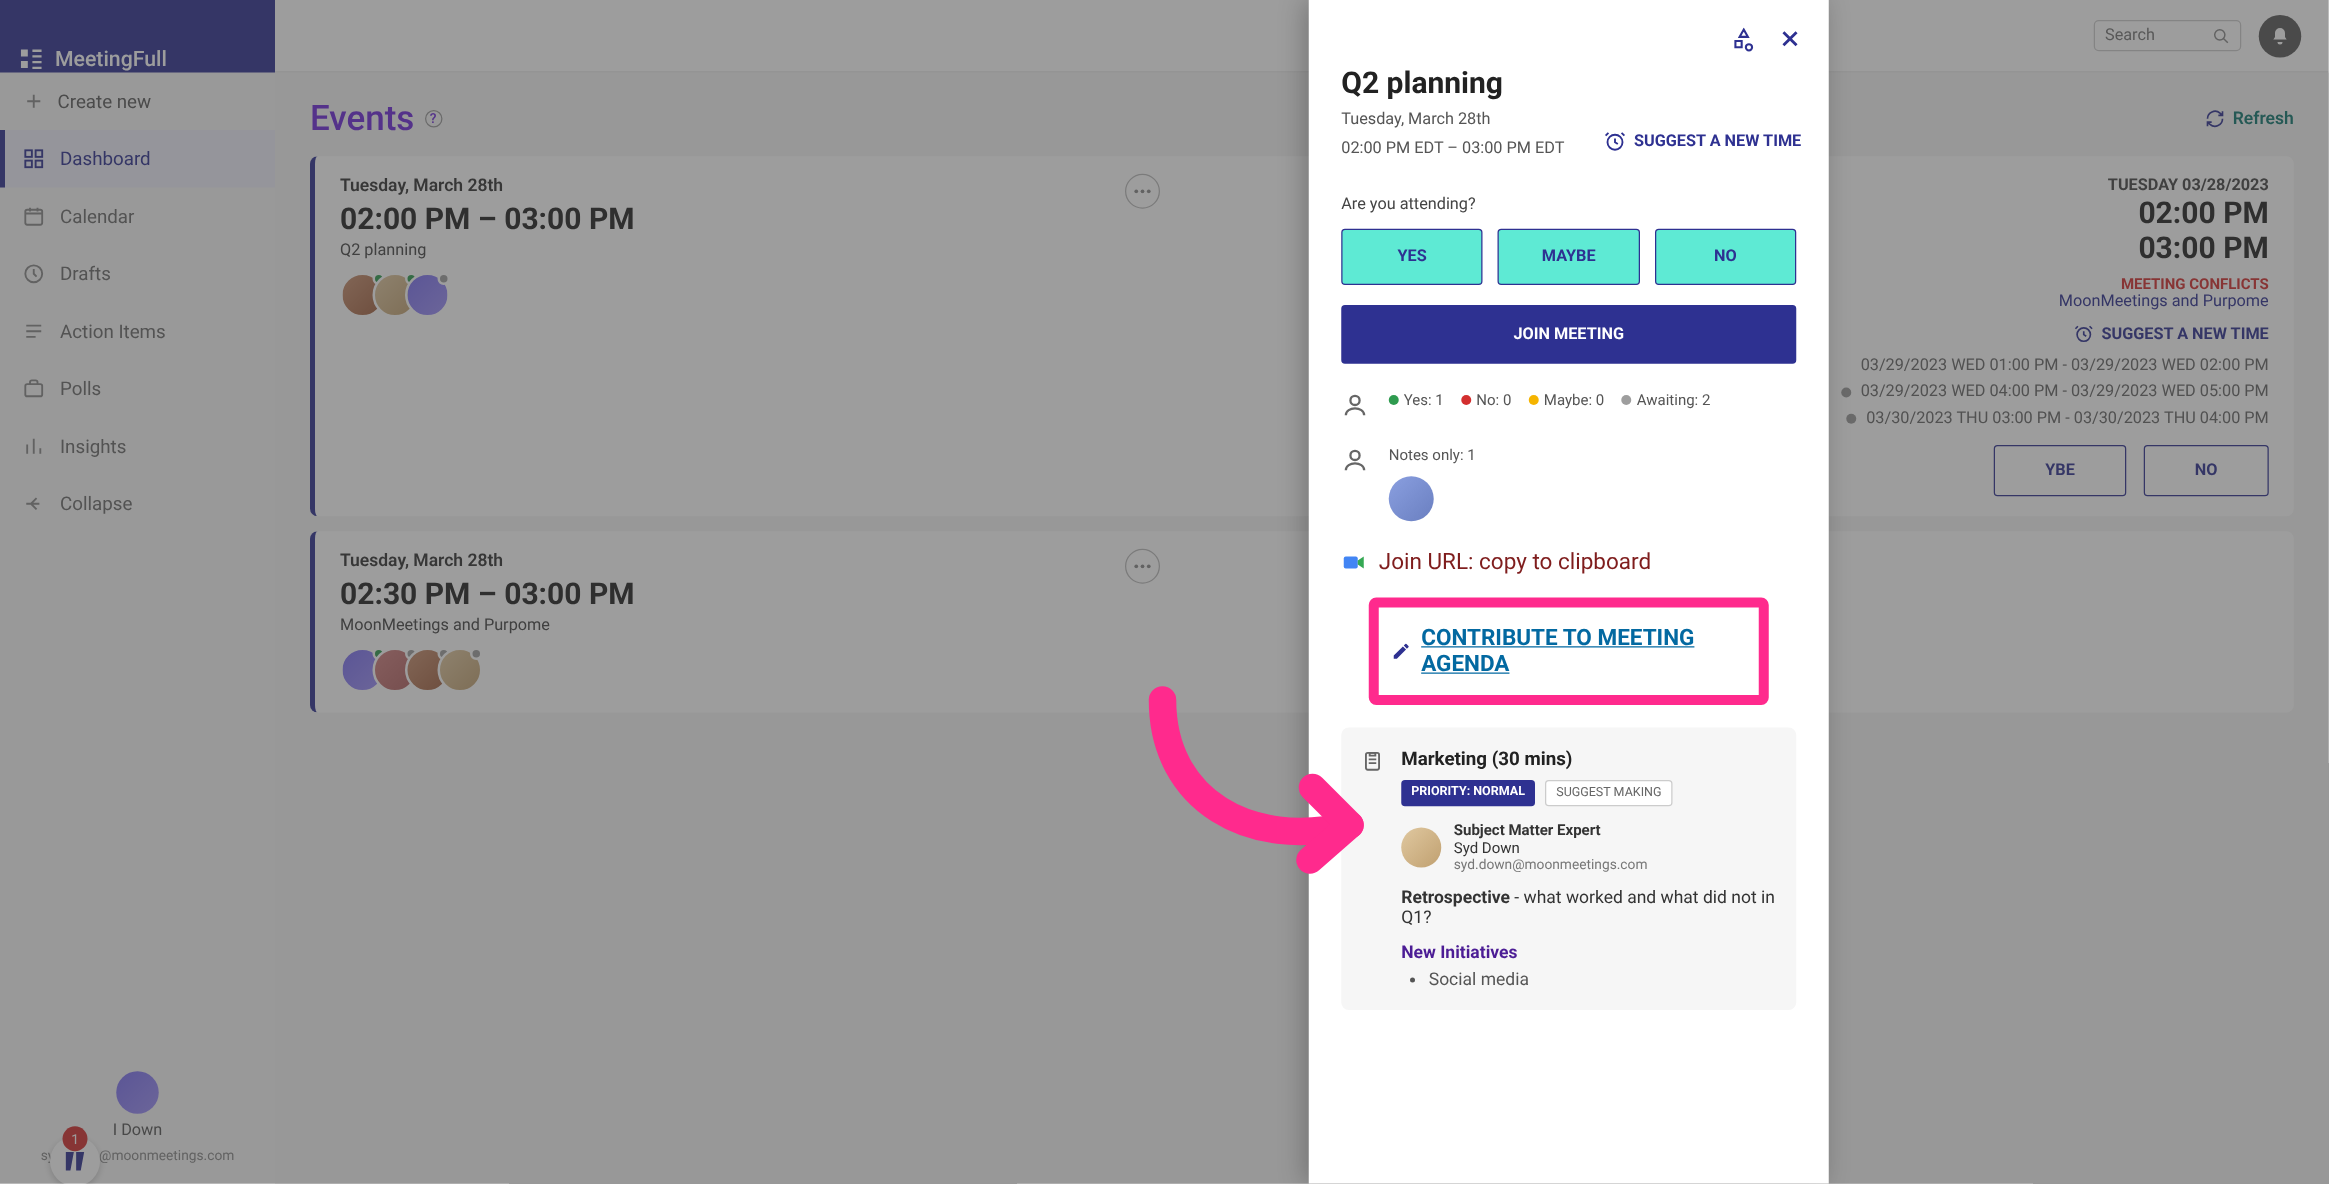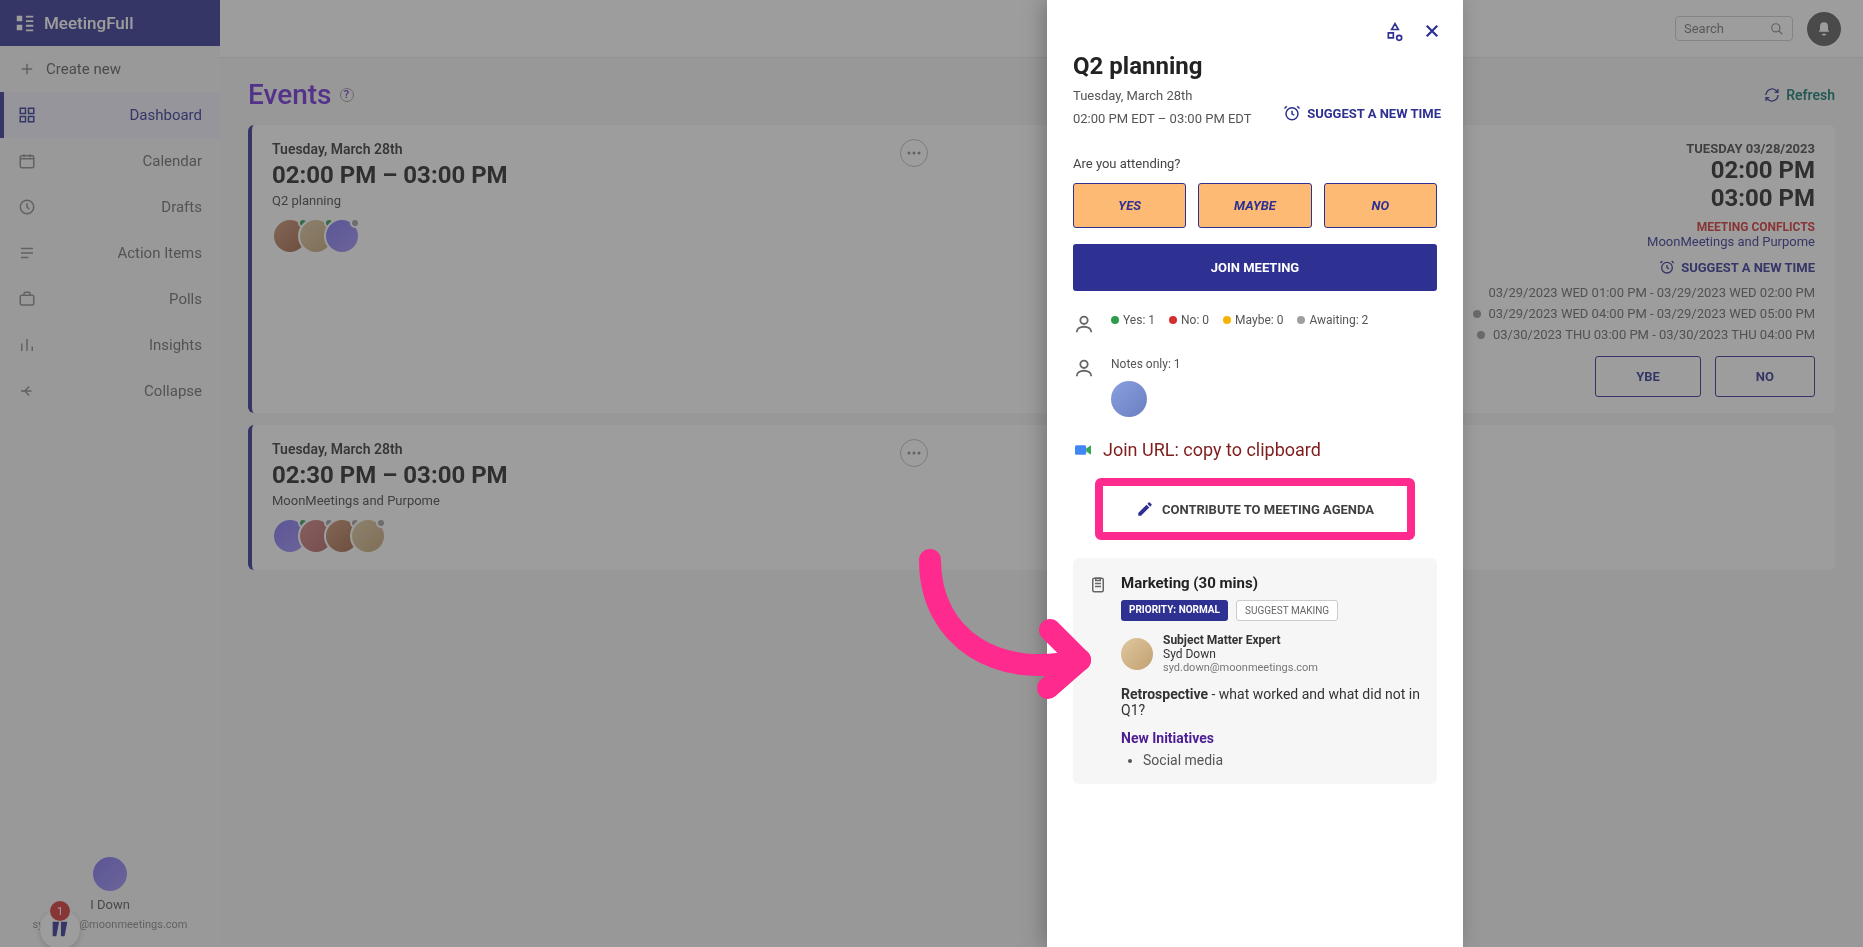--- a/index.html
+++ b/index.html
@@ -3,24 +3,24 @@
 <meta charset="utf-8">
 <style>
   * { box-sizing: border-box; margin: 0; padding: 0; font-family: -apple-system, BlinkMacSystemFont, "Segoe UI", Roboto, sans-serif; }
   body { background: #f5f5f5; width: 1863px; height: 947px; overflow: hidden; position: relative; }
   
   .overlay { position: absolute; inset: 0; background: rgba(60,60,60,0.5); z-index: 10; pointer-events: none; }
   
   .app { display: flex; width: 100%; height: 100%; }
   
   .sidebar { width: 220px; background: #f7f7f7; display: flex; flex-direction: column; }
-  .brand-bar { background: #2e3191; color: #fff; height: 46px; display: flex; align-items: center; padding: 0 14px; font-size: 17px; font-weight: 500; gap: 8px; }
+  .brand-bar { background: #2e3191; color: #fff; height: 58px; display: flex; align-items: flex-end; padding: 0 14px; font-size: 17px; font-weight: 500; gap: 8px; }
   .brand-logo { width: 22px; height: 22px; }
   .create-new { display: flex; align-items: center; gap: 10px; padding: 14px 18px; color: #5a5a5a; font-size: 15px; cursor: pointer; }
-  .nav-item { display: flex; align-items: center; gap: 12px; padding: 14px 18px; color: #6a6a6a; font-size: 15px; cursor: pointer; justify-content: space-between; }
+  .nav-item { display: flex; align-items: center; gap: 12px; padding: 14px 18px; color: #6a6a6a; font-size: 15px; cursor: pointer; }
   .nav-item.active { border-left: 4px solid #2e3191; color: #2e3191; background: #eeeefa; padding-left: 14px; }
   .nav-icon { width: 18px; height: 18px; flex-shrink: 0; }
   .spacer { flex: 1; }
   .user-footer { padding: 16px; display: flex; flex-direction: column; align-items: center; gap: 6px; color: #555; font-size: 13px; text-align: center; position: relative; }
   .user-avatar { width: 34px; height: 34px; border-radius: 50%; background: linear-gradient(135deg,#7a6ff0,#9c8ff7); }
   .badge-bubble { position: absolute; left: 50px; top: 60px; width: 20px; height: 20px; border-radius: 50%; background: #d32f2f; color:#fff; font-size: 11px; display:flex; align-items:center; justify-content:center; }
   .logo-bubble { position: absolute; left: 40px; top: 68px; width: 40px; height:40px; border-radius: 50%; background: #fff; display:flex; align-items:center; justify-content:center; box-shadow: 0 2px 6px rgba(0,0,0,.2); }
   
   .main { flex: 1; display: flex; flex-direction: column; }
   .topbar { height: 58px; background: #fff; display: flex; align-items: center; justify-content: flex-end; padding: 0 22px; gap: 14px; border-bottom: 1px solid #e6e6e6; }
@@ -61,37 +61,37 @@
   .rsvp-btn2 { border:1px solid #2e3191; color:#2e3191; background:#fff; padding:12px 40px; font-size:13px; font-weight:700; cursor:pointer; border-radius:3px; }
   
   
   .panel { position:absolute; top:0; right:400px; width:416px; height:100%; background:#fff; z-index:20; box-shadow: -4px 0 20px rgba(0,0,0,.25); padding:22px 26px; overflow:auto; }
   .panel-top-icons { position:absolute; top:22px; right:22px; display:flex; gap:18px; color:#2e3191; }
   .panel-title { font-size:24px; font-weight:700; color:#222; margin-top:30px; }
   .panel-sub { font-size:13px; color:#555; margin-top:8px; }
   .panel-suggest { position:absolute; top:104px; right:22px; display:flex; align-items:center; gap:6px; color:#2e3191; font-size:13px; font-weight:700; cursor:pointer; }
   .attend-q { font-size:13px; color:#444; margin-top:30px; }
   .rsvp-row { display:flex; gap:12px; margin-top:12px; }
-  .rsvp-btn { flex:1; border:1px solid #2e3191; color:#2e3191; background:#fdba74; padding:14px 0; font-size:13px; font-weight:700; cursor:pointer; border-radius:3px;font-style:italic; }
+  .rsvp-btn { flex:1; border:1px solid #2e3191; color:#2e3191; background:#5eead4; padding:14px 0; font-size:13px; font-weight:700; cursor:pointer; border-radius:3px; }
   .join-btn { width:100%; background:#2e3191; color:#fff; padding:16px 0; font-size:13px; font-weight:700; margin-top:16px; border:none; cursor:pointer; border-radius:3px; }
   .section-row { display:flex; align-items:flex-start; gap:16px; margin-top:22px; }
   .section-ico { width:22px; height:22px; flex-shrink:0; color:#666; }
   .rsvp-counts { display:flex; gap:14px; font-size:12px; color:#555; }
   .ct-dot { width:8px; height:8px; border-radius:50%; display:inline-block; margin-right:4px; }
   .panel-avatars { display:flex; gap:10px; margin-top:10px; }
   .pav-wrap { display:flex; flex-direction:column; align-items:center; gap:4px; }
   .pav { width:36px; height:36px; border-radius:50%; position:relative; }
   .pav .dot { position:absolute; top:-2px; right:-2px; width:10px; height:10px; border-radius:50%; border:2px solid #fff; }
   .organizer-lbl { font-size:11px; color:#666; }
   .notes-only { font-size:12px; color:#555; }
   .join-url { font-size:18px; color:#7f1d1d; display:flex; align-items:center; gap:10px; margin-top:22px; }
   .meet-ico { width:20px; height:16px; }
   
   .contribute-box { margin:18px auto 0; background:#fff; border:8px solid #ff2a8d; border-radius:6px; padding:14px 10px; display:flex; align-items:center; justify-content:center; gap:8px; width: 320px; }
-  .contribute-link { color:#404040; font-size:13px; font-weight:700; cursor:pointer; }
+  .contribute-link { color:#0369a1; font-size:18px; font-weight:700; text-decoration:underline; cursor:pointer; }
   
   .agenda-card { background:#f6f6f6; border-radius:6px; padding:16px; margin-top:18px; display:flex; gap:14px; }
   .agenda-ico { width:18px; height:18px; flex-shrink:0; color:#666; margin-top:2px; }
   .agenda-body { flex:1; }
   .agenda-title { font-weight:700; font-size:15px; color:#222; }
   .tags { display:flex; gap:8px; margin-top:8px; }
   .tag-prio { background:#2e3191; color:#fff; font-size:10px; font-weight:700; padding:4px 8px; border-radius:3px; }
   .tag-dec { background:#fff; border:1px solid #ccc; color:#666; font-size:10px; padding:4px 8px; border-radius:3px; }
   .sme { display:flex; gap:10px; margin-top:12px; align-items:center; }
   .sme-av { width:32px; height:32px; border-radius:50%; background:linear-gradient(135deg,#e0c8a0,#c0a070); }

